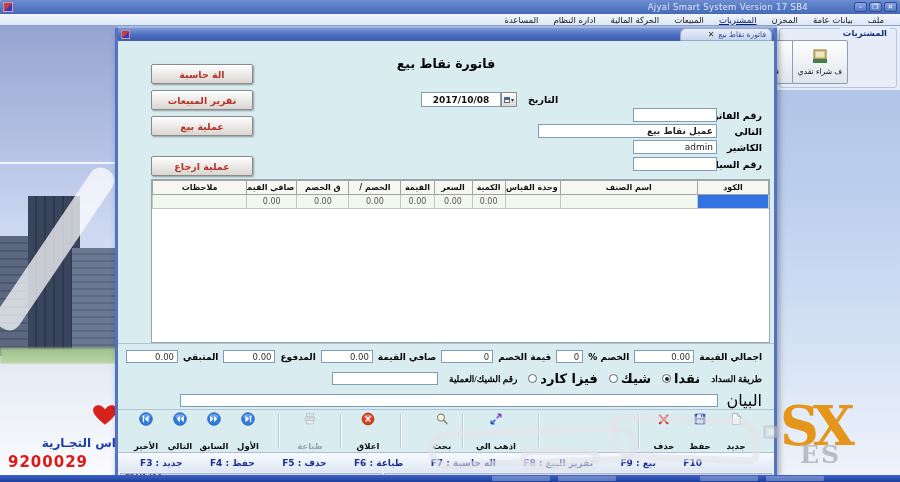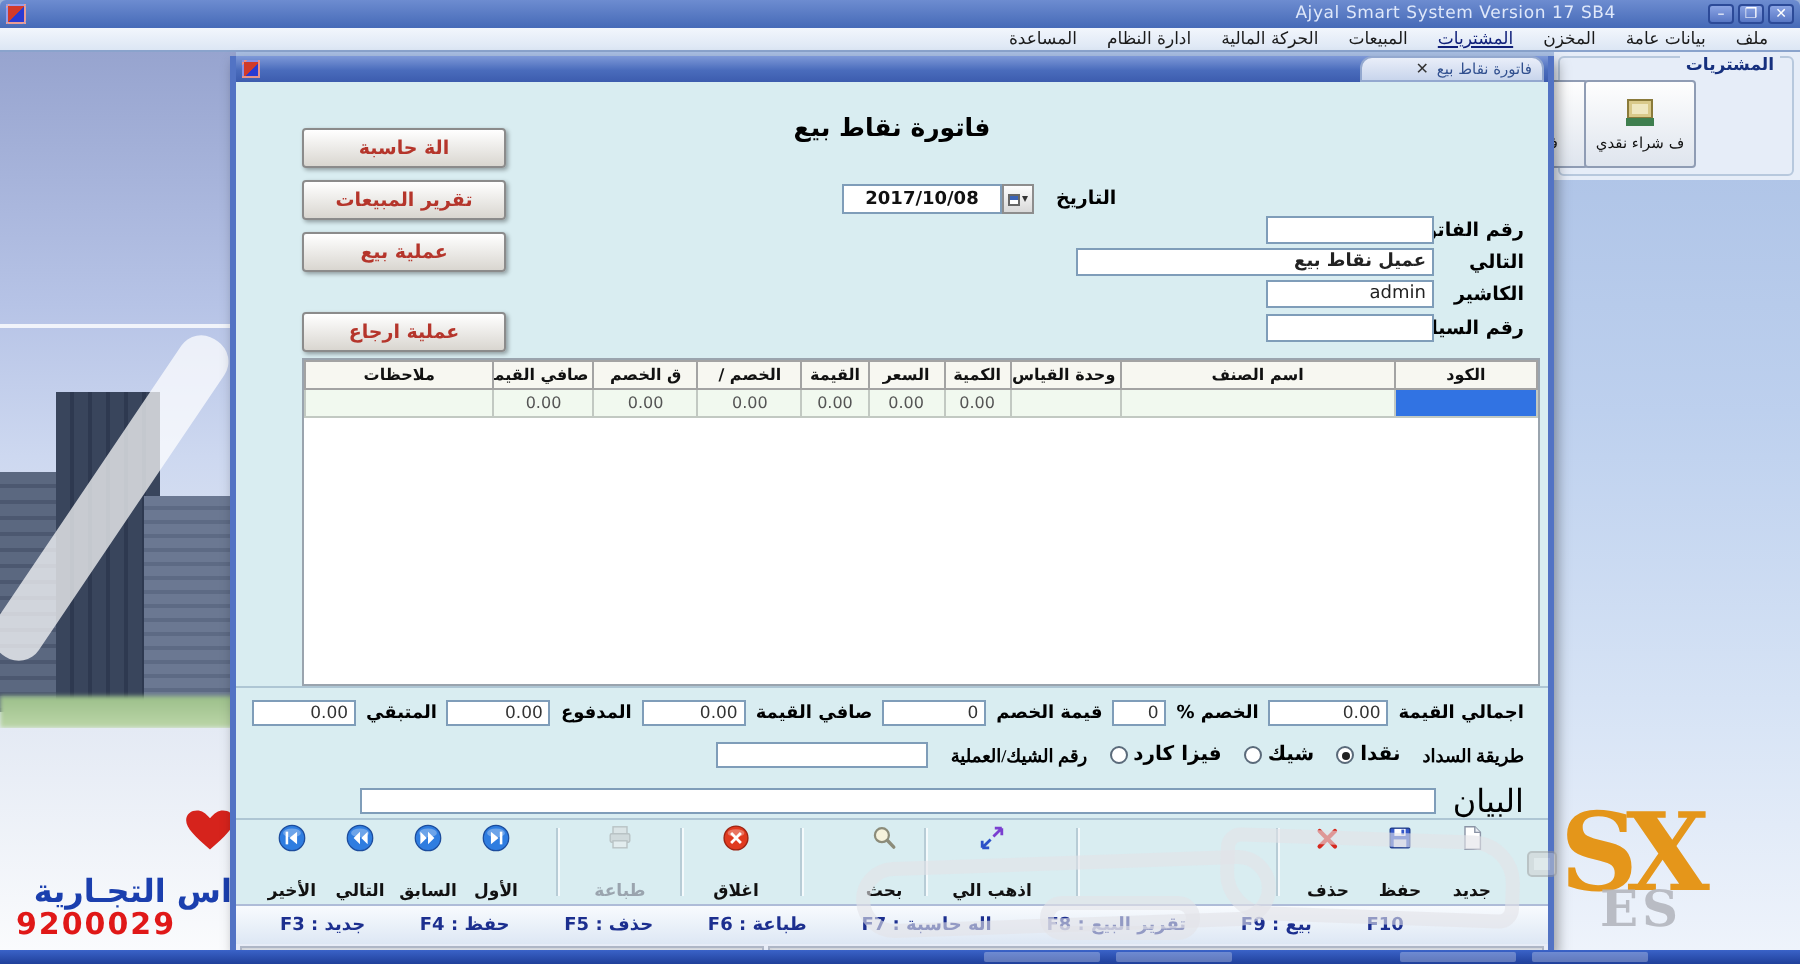--- a/index.html
+++ b/index.html
@@ -35,21 +35,21 @@
   .b2 { left:28px; top:170px; width:52px; height:160px; background:repeating-linear-gradient(90deg,#39455c 0 7px,#2e3950 7px 9px); }
   .b3 { left:72px; top:222px; width:46px; height:108px; background:repeating-linear-gradient(180deg,#6b7892 0 5px,#5d6a84 5px 7px); }
   .swoosh { position:absolute; left:-40px; top:210px; width:190px; height:26px; background:rgba(255,255,255,.72);
     transform:rotate(-56deg); border-radius:12px; }
   .green { position:absolute; left:0; top:322px; width:118px; height:16px;
     background:linear-gradient(#9cbf8a,#bcd6a8); filter:blur(1px); }
   .lower { position:absolute; left:0; top:338px; width:118px; height:111px;
     background:linear-gradient(#e4eaf4,#fafbfd); }
   .heart { position:absolute; left:92px; top:378px; width:26px; height:22px; }
   .brand-name { position:absolute; left:0; top:410px; width:116px; text-align:right; direction:rtl;
-    font-size:16px; font-weight:bold; color:#1b3fae; letter-spacing:1px; }
+    font-size:12px; font-weight:bold; color:#1b3fae; letter-spacing:1px; }
   .brand-phone { position:absolute; left:8px; top:427px; font-size:15px; font-weight:bold; color:#e01818; letter-spacing:1px; }
 
   
   .right-strip { position:absolute; left:777px; top:0; width:123px; height:64px; background:#e6edf8; z-index:1; }
   .purch-panel { position:absolute; left:779px; top:2px; width:118px; height:60px;
     border:1px solid #b7c8dd; border-radius:3px; z-index:1; }
   .purch-title { position:absolute; right:6px; top:-1px; font-size:8.5px; font-weight:bold; color:#16307e;
     background:#e6edf8; padding:0 3px; direction:rtl; }
   .purch-btn { position:absolute; top:11px; width:56px; height:44px;
     background:linear-gradient(#fefefe,#dfe5ee); border:1px solid #8f9cb4; border-radius:2px;
@@ -110,21 +110,21 @@
     align-items:center; gap:5px; }
   .sum-row1 .slabel { font-size:9px; font-weight:bold; color:#000; white-space:nowrap; }
   .sfield { height:13px; background:#fff; border:1px solid #7f9db9; font-size:8.5px; color:#333;
     direction:rtl; text-align:right; padding:0 3px; }
   .sum-row2 { position:absolute; top:27px; right:12px; display:flex; direction:rtl; align-items:center; gap:11px; }
   .sum-row2 .slabel { font-size:9px; font-weight:bold; color:#000; white-space:nowrap;font-family:Liberation Serif, serif; }
   .radio-opt { display:flex; direction:rtl; align-items:center; gap:3px; cursor:pointer; }
   .radio { width:9px; height:9px; border-radius:50%; border:1px solid #5a6a7a; background:#fff; position:relative; }
   .radio.sel::after { content:""; position:absolute; left:2px; top:2px; width:4px; height:4px;
     border-radius:50%; background:#222; }
-  .radio-opt span.txt { font-size:10px; font-weight:bold; color:#000; }
+  .radio-opt span.txt { font-size:13px; font-weight:bold; color:#000; }
   .sum-row3 { position:absolute; top:47px; right:12px; display:flex; direction:rtl; align-items:center; gap:8px; }
 
   
   .toolbar { position:absolute; left:0; top:368px; width:656px; height:43px;
     background:#d9edf1; border-top:1px solid #aec6d4; }
   .tb-btn { position:absolute; top:2px; height:39px; display:flex; flex-direction:column;
     align-items:center; justify-content:center; gap:15px; background:transparent; border:none; cursor:pointer; }
   .tb-btn span { font-size:8.5px; font-weight:bold; color:#111; direction:rtl; white-space:nowrap; }
   .tb-btn.disabled span { color:#9aa4ae; }
   .tb-sep { position:absolute; top:4px; width:2px; height:34px;

